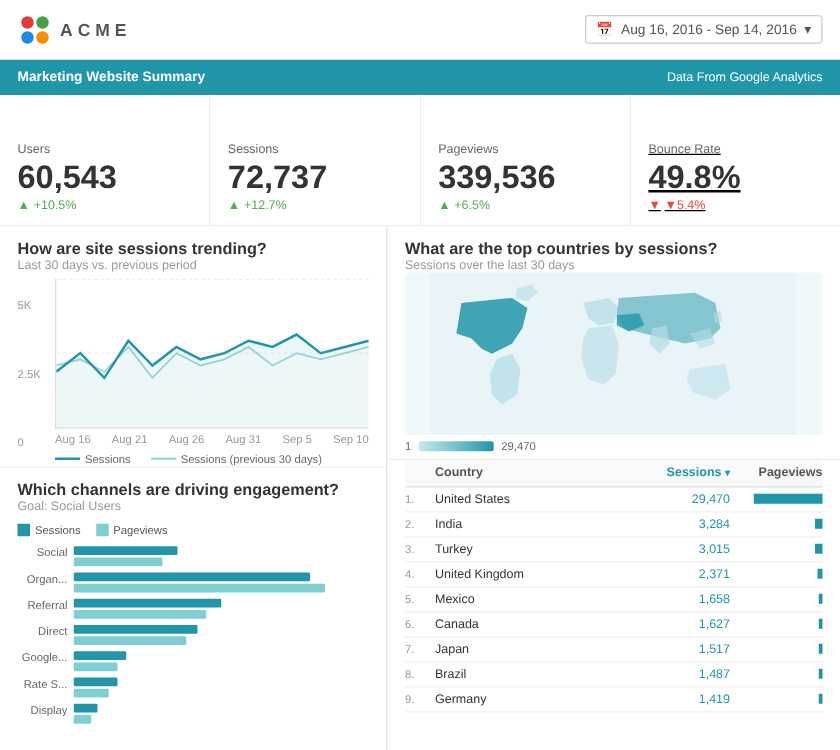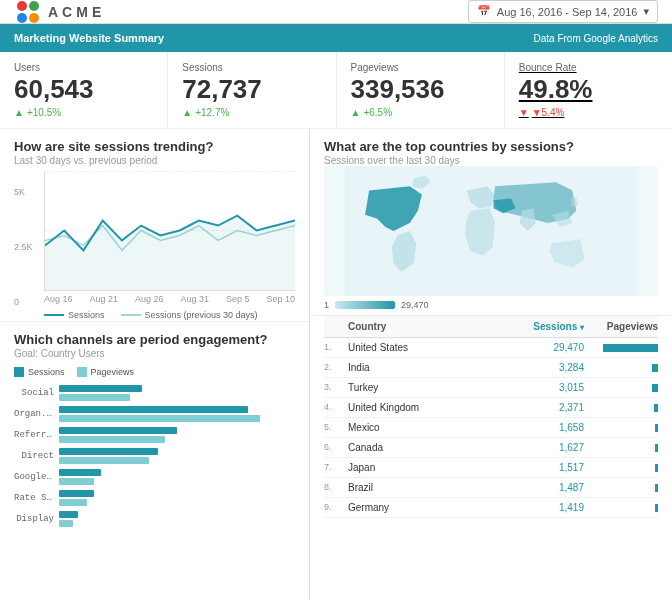--- a/index.html
+++ b/index.html
@@ -1,34 +1,34 @@
 <!DOCTYPE html>
 <html><head>
   <meta charset="utf-8">
   <style>
     * { margin: 0; padding: 0; box-sizing: border-box; }
     body { font-family: Arial, sans-serif; background: #f5f5f5; width: 672px; height: 600px; overflow: hidden; font-size: 12px; }
 
     
-    .header { background: #fff; display: flex; align-items: center; justify-content: space-between; padding: 8px 14px; border-bottom: 1px solid #ddd; height: 24px; }
+    .header { background: #fff; display: flex; align-items: center; justify-content: space-between; padding: 8px 14px; border-bottom: 1px solid #ddd; height: 48px; }
     .logo { display: flex; align-items: center; gap: 6px; }
     .logo-icon { width: 28px; height: 28px; }
     .logo-text { font-size: 14px; font-weight: bold; letter-spacing: 4px; color: #555; }
     .date-range { display: flex; align-items: center; gap: 6px; font-size: 11px; color: #555; border: 1px solid #ccc; padding: 4px 8px; border-radius: 3px; }
 
     
     .banner { background: #2196a8; display: flex; justify-content: space-between; align-items: center; padding: 5px 14px; height: 28px; }
     .banner-left { color: #fff; font-size: 11px; font-weight: bold; }
     .banner-right { color: #fff; font-size: 10px; }
 
     
     .metrics-row { display: flex; background: #fff; border-bottom: 1px solid #eee; }
     .metric-card { flex: 1; padding: 10px 14px; border-right: 1px solid #eee; }
     .metric-card:last-child { border-right: none; text-decoration: underline; }
-    .metric-label { font-size: 10px; color: #666; margin-bottom: 2px; }
+    .metric-label { font-size: 10px; color: #666; margin-bottom: 2px; margin-top: 28px; }
     .metric-value { font-size: 26px; font-weight: bold; color: #333; line-height: 1.1; }
     .metric-change { font-size: 10px; margin-top: 3px; display: flex; align-items: center; gap: 3px; }
     .up { color: #4caf50; }
     .down { color: #f44336; }
     .arrow-up::before { content: '▲'; }
     .arrow-down::before { content: '▼'; }
 
     
     .main-content { display: flex; height: calc(600px - 42px - 28px - 56px); }
     .left-panel { width: 310px; border-right: 1px solid #ddd; background: #fff; overflow: hidden; }
@@ -55,21 +55,21 @@
 
     
     .channels-section { padding: 10px 14px 5px; }
     .bar-chart { margin-top: 8px; }
     .bar-legend { display: flex; gap: 12px; margin-bottom: 8px; font-size: 9px; color: #555; }
     .bar-legend-item { display: flex; align-items: center; gap: 4px; }
     .legend-box { width: 10px; height: 10px; }
     .sessions-color { background: #2196a8; }
     .pageviews-color { background: #80cdd4; }
 
-    .bar-row { display: flex; align-items: center; margin-bottom: 5px; font-family: Liberation Mono, monospace; }
+    .bar-row { display: flex; align-items: flex-start; margin-bottom: 5px; }
     .bar-label { width: 45px; font-size: 9px; color: #666; text-align: right; padding-right: 5px; white-space: nowrap; overflow: hidden; text-overflow: ellipsis; }
     .bar-container { flex: 1; display: flex; flex-direction: column; gap: 2px; }
     .bar { height: 7px; border-radius: 1px; }
     .bar-sessions { background: #2196a8; }
     .bar-pageviews { background: #80cdd4; }
 
     
     .map-section { padding: 10px 14px 5px; border-bottom: 1px solid #eee; }
     .world-map { width: 100%; height: 130px; background: #f0f9fa; border-radius: 3px; position: relative; overflow: hidden; }
     .map-scale { display: flex; align-items: center; margin-top: 4px; font-size: 9px; color: #666; gap: 6px; }
@@ -191,22 +191,22 @@
           </div>
           <div class="legend-item">
             <div class="legend-line legend-dashed"></div>
             <span>Sessions (previous 30 days)</span>
           </div>
         </div>
       </div>
     </div>
 
     <div class="channels-section">
-      <div class="section-title">Which channels are period engagement?</div>
-      <div class="section-subtitle">Goal: Country Users</div>
+      <div class="section-title">Which channels are driving engagement?</div>
+      <div class="section-subtitle">Goal: Social Users</div>
       <div class="bar-chart">
         <div class="bar-legend">
           <div class="bar-legend-item">
             <div class="legend-box sessions-color"></div>
             <span>Sessions</span>
           </div>
           <div class="bar-legend-item">
             <div class="legend-box pageviews-color"></div>
             <span>Pageviews</span>
           </div>

